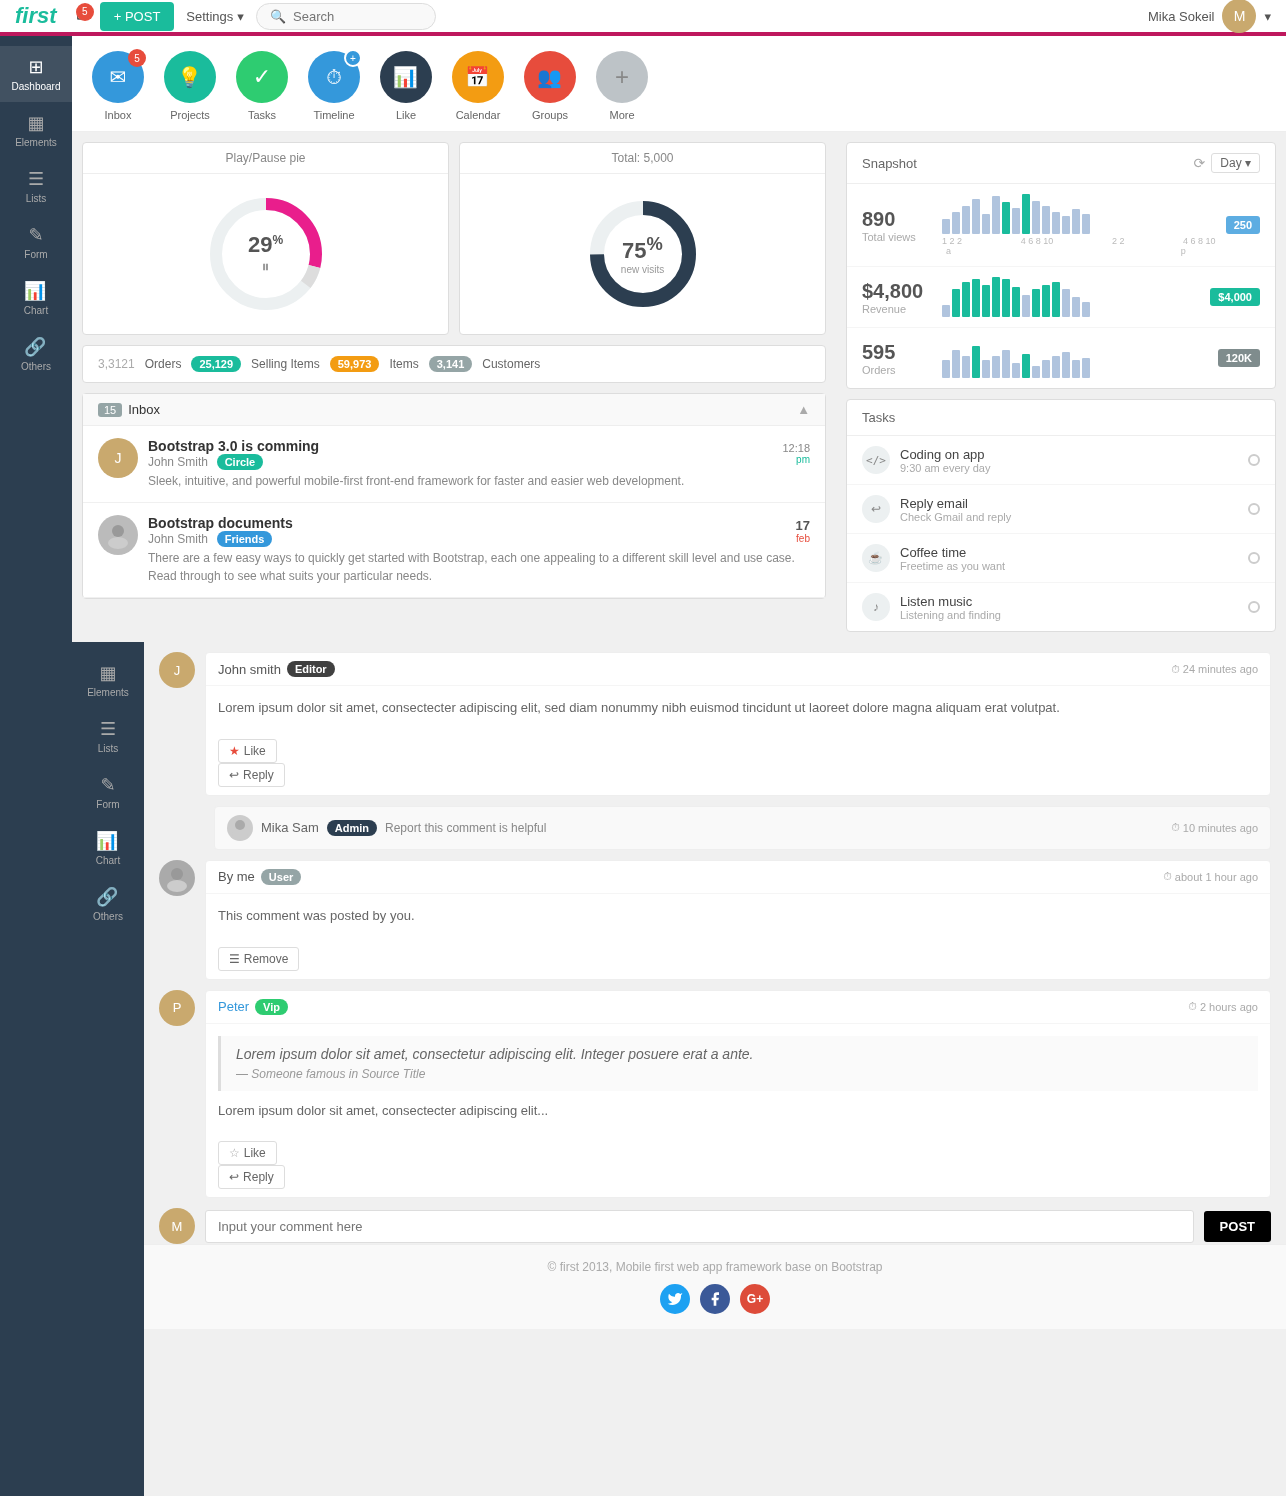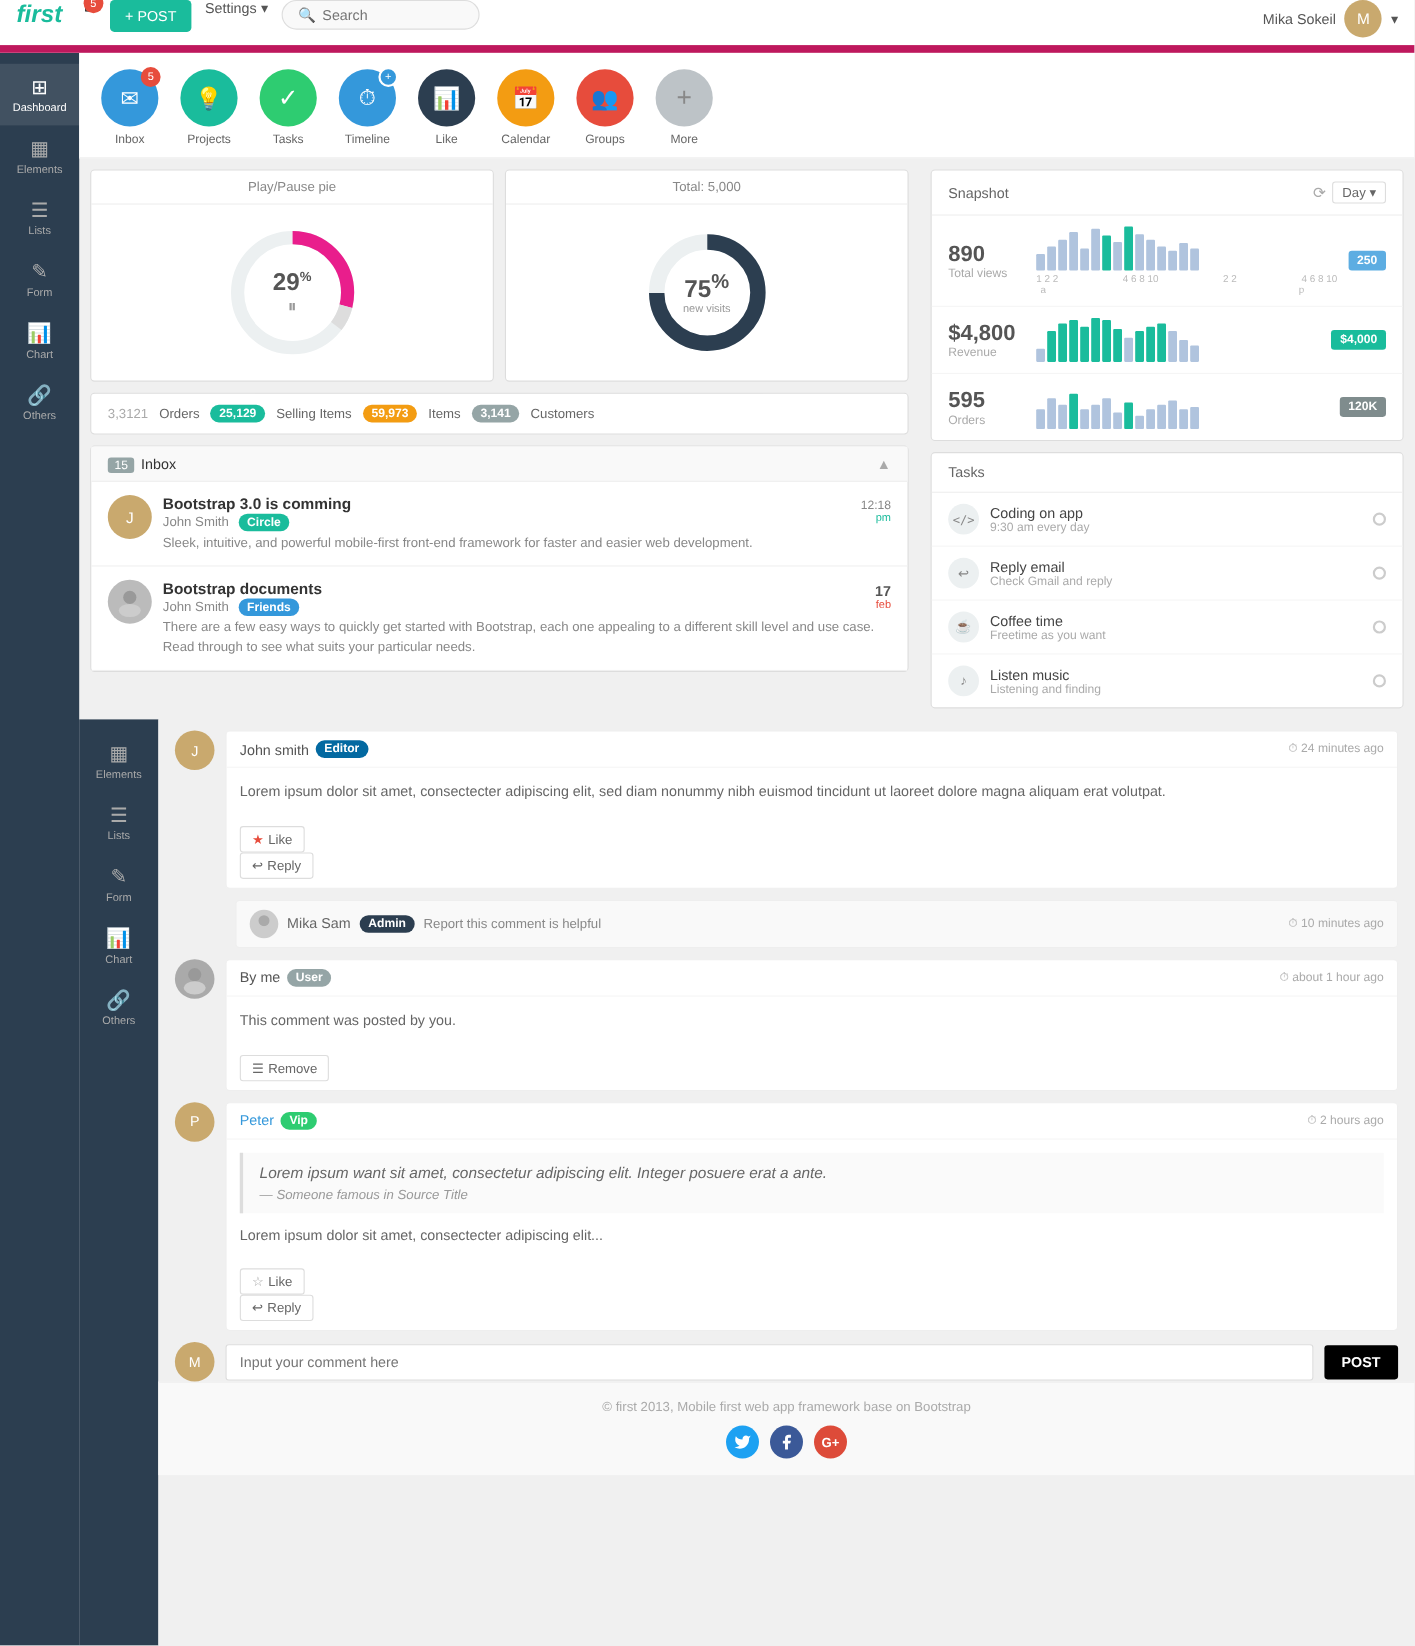--- a/index.html
+++ b/index.html
@@ -1,20 +1,20 @@
 <!DOCTYPE html>
 <html><head>
   <meta charset="utf-8">
   <style>
     * { box-sizing: border-box; margin: 0; padding: 0; }
     body { font-family: 'Helvetica Neue', Arial, sans-serif; font-size: 13px; background: #f0f0f0; color: #333; }
 
     
     .app-wrapper { display: flex; flex-direction: column; min-height: 1496px; width: 1286px; }
-    .top-bar { background: #fff; height: 48px; display: flex; align-items: flex-start; padding: 0 15px; gap: 12px; border-bottom: 7px solid #be185d; position: relative; }
+    .top-bar { background: #fff; height: 36px; display: flex; align-items: center; padding: 0 15px; gap: 12px; border-bottom: 4px solid #be185d; position: relative; }
     .main-layout { display: flex; flex: 1; }
     .sidebar { width: 72px; background: #2c3e50; display: flex; flex-direction: column; align-items: center; padding-top: 10px; }
 
     
     .brand { color: #1abc9c; font-size: 22px; font-style: italic; font-weight: bold; margin-right: 8px; }
     .notification-btn { position: relative; background: none; border: none; cursor: pointer; }
     .notif-badge { position: absolute; top: -6px; right: -6px; background: #e74c3c; color: #fff; border-radius: 50%; width: 18px; height: 18px; font-size: 10px; display: flex; align-items: center; justify-content: center; }
     .post-btn { background: #1abc9c; color: #fff; border: none; border-radius: 4px; padding: 7px 14px; font-size: 13px; cursor: pointer; display: flex; align-items: center; gap: 5px; }
     .settings-btn { background: none; border: none; cursor: pointer; color: #555; font-size: 13px; display: flex; align-items: center; gap: 4px; }
     .search-box { border: 1px solid #ddd; border-radius: 20px; padding: 5px 14px; font-size: 13px; width: 180px; outline: none; background: #f9f9f9; display: flex; align-items: center; gap: 6px; }
@@ -52,21 +52,21 @@
     .donut-sub { font-size: 10px; color: #999; }
 
     
     .metrics-row { background: #fff; border: 1px solid #ddd; border-radius: 4px; padding: 10px 15px; display: flex; align-items: center; gap: 10px; flex-wrap: wrap; }
     .badge { padding: 2px 8px; border-radius: 10px; font-size: 11px; font-weight: bold; }
     .badge-teal { background: #1abc9c; color: #fff; }
     .badge-yellow { background: #f39c12; color: #fff; }
     .badge-gray { background: #95a5a6; color: #fff; }
     .badge-circle { background: #1abc9c; color: #fff; }
     .badge-friends { background: #3498db; color: #fff; }
-    .badge-editor { background: #0369a1; color: #fff; }
+    .badge-editor { background: #404040; color: #fff; }
     .badge-admin { background: #2c3e50; color: #fff; }
     .badge-user { background: #95a5a6; color: #fff; }
     .badge-vip { background: #2ecc71; color: #fff; }
 
     
     .inbox-card { background: #fff; border: 1px solid #ddd; border-radius: 4px; }
     .inbox-header { padding: 8px 15px; background: #f9f9f9; border-bottom: 1px solid #eee; display: flex; align-items: center; justify-content: space-between; }
     .inbox-count { background: #95a5a6; color: #fff; border-radius: 3px; padding: 1px 6px; font-size: 11px; margin-right: 6px; }
     .inbox-msg { padding: 12px 15px; border-bottom: 1px solid #f0f0f0; display: flex; gap: 10px; }
     .msg-avatar { width: 40px; height: 40px; border-radius: 50%; background: #c9a96e; flex-shrink: 0; display: flex; align-items: center; justify-content: center; color: #fff; font-size: 14px; }
@@ -582,21 +582,21 @@
               <div style="flex:1; background:#fff; border:1px solid #eee; border-radius:4px;">
                 <div style="padding:8px 12px; border-bottom:1px solid #f5f5f5; display:flex; align-items:center; gap:6px;">
                   <span style="font-weight:500; color:#3498db; font-size:13px;">Peter</span>
                   <span class="badge badge-vip">Vip</span>
                   <span style="margin-left:auto; font-size:11px; color:#aaa; display:flex; align-items:center; gap:3px;">
                     <span>⏱</span> 2 hours ago
                   </span>
                 </div>
                 <div style="padding:12px;">
                   <blockquote style="border-left:3px solid #ddd; padding:10px 15px; background:#fafafa; font-style:italic; color:#666; font-size:14px; margin:0 0 10px 0;">
-                    <p>Lorem ipsum want sit amet, consectetur adipiscing elit. Integer posuere erat a ante.</p>
+                    <p>Lorem ipsum dolor sit amet, consectetur adipiscing elit. Integer posuere erat a ante.</p>
                     <footer style="font-size:12px; color:#999; margin-top:5px;">— Someone famous in Source Title</footer>
                   </blockquote>
                   <p style="font-size:13px; color:#666; line-height:1.6;">Lorem ipsum dolor sit amet, consectecter adipiscing elit...</p>
                 </div>
                 <div style="padding:8px 12px;">
                   <button class="action-btn"><span style="color:#aaa;">☆</span> Like</button>
                   <button class="action-btn"><span>↩</span> Reply</button>
                 </div>
               </div>
             </div>

